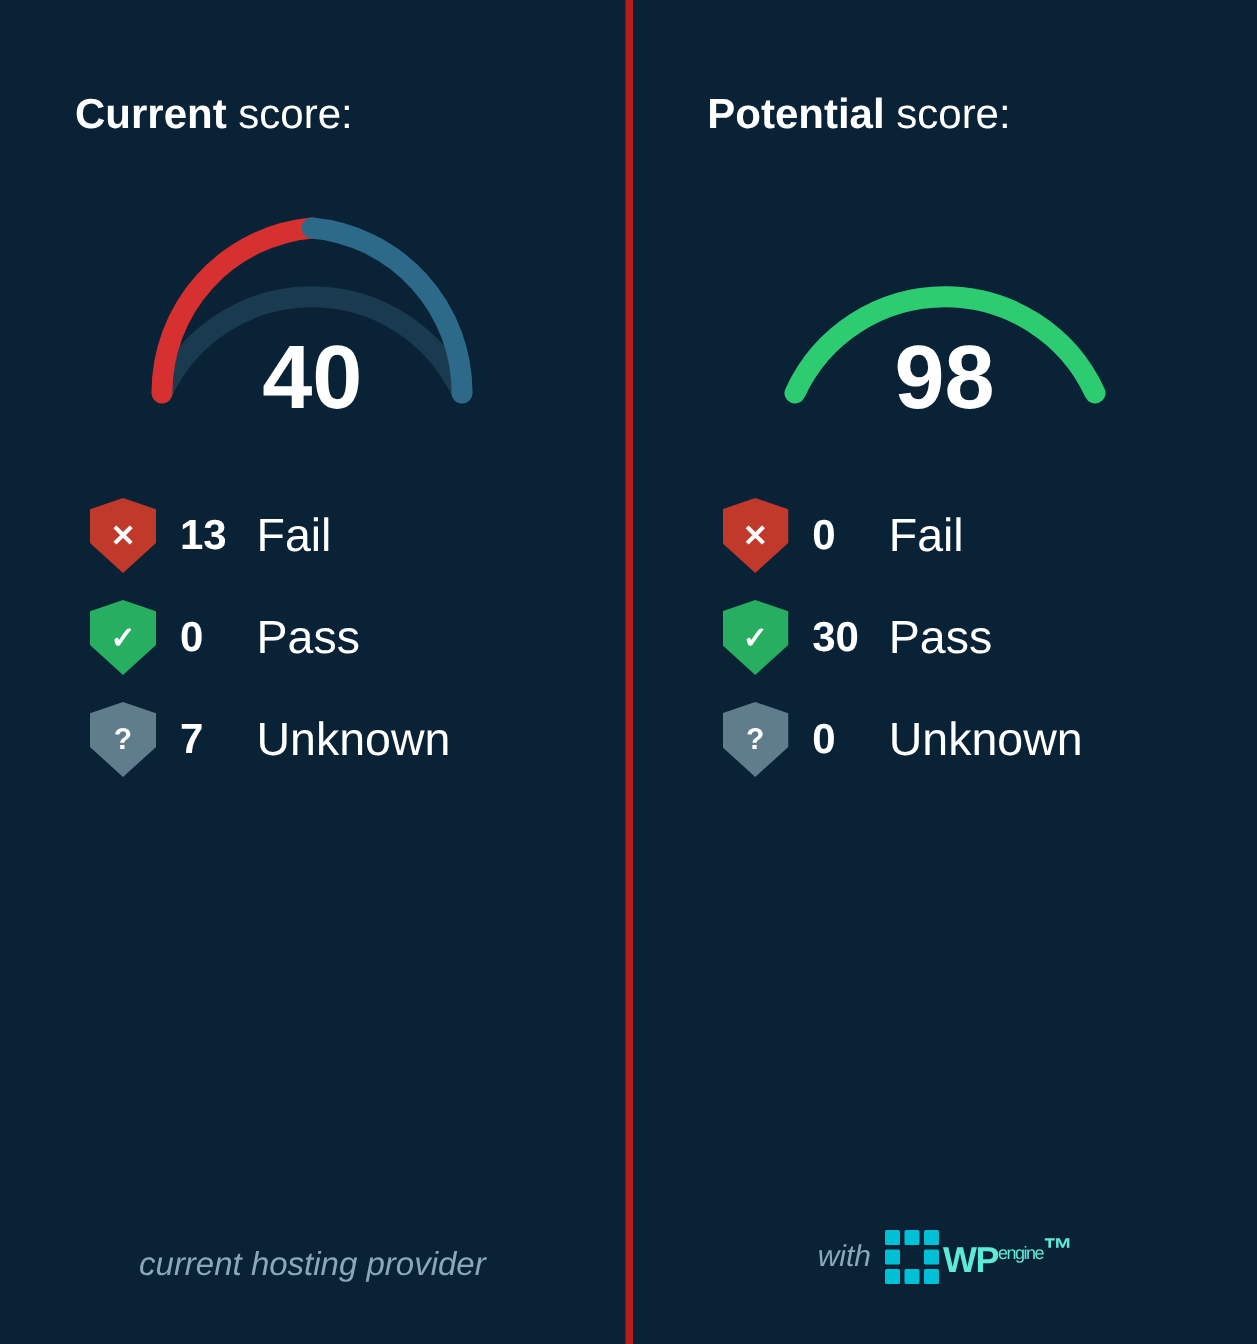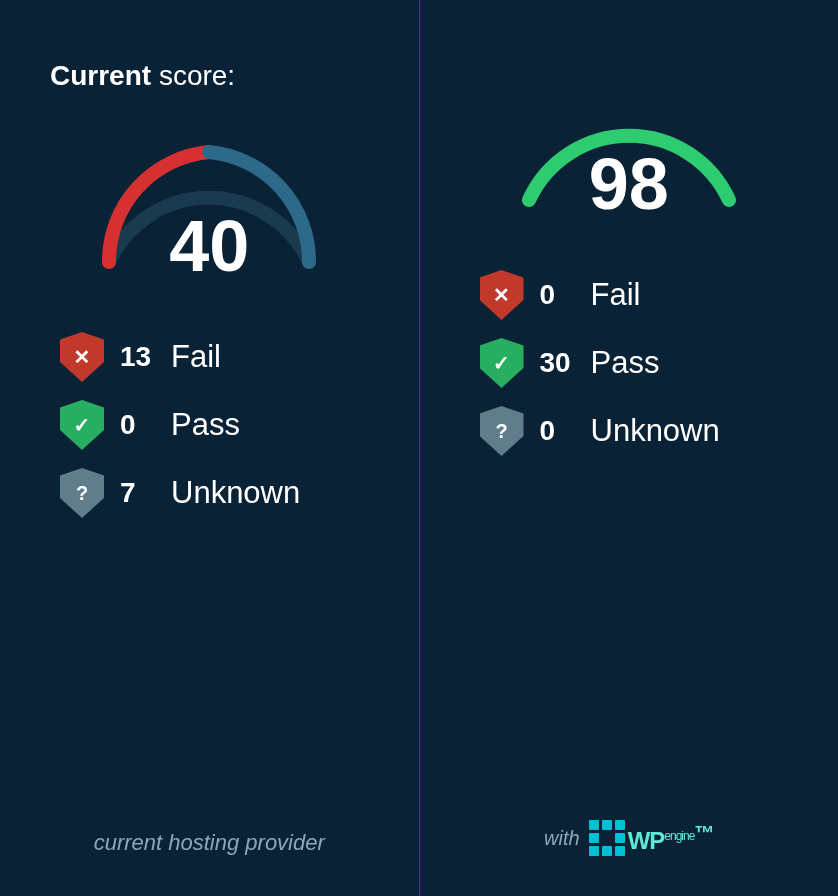--- a/index.html
+++ b/index.html
@@ -21,21 +21,21 @@
 
     .panel {
       flex: 1;
       display: flex;
       flex-direction: column;
       align-items: center;
       padding: 60px 40px 40px 40px;
     }
 
     .panel-left {
-      border-right: 1px solid #b91c1c;
+      border-right: 5px solid #b91c1c;
     }
 
     .panel-title {
       font-size: 28px;
       color: #ffffff;
       text-align: center;
       margin-bottom: 30px;
       width: 100%;
       text-align: left;
       padding-left: 10px;
@@ -51,21 +51,21 @@
       width: 240px;
       height: 160px;
       margin-bottom: 50px;
     }
 
     .gauge-number {
       position: absolute;
       bottom: 0;
       left: 50%;
       transform: translateX(-50%);
-      font-size: 72px;
+      font-size: 60px;
       font-weight: 900;
       color: #ffffff;
       line-height: 1;
     }
 
     
     .stats {
       width: 100%;
       display: flex;
       flex-direction: column;
@@ -210,20 +210,23 @@
         <div class="shield shield-unknown">?</div>
         <div class="stat-count">7</div>
         <div class="stat-label">Unknown</div>
       </div>
     </div>
 
     <div class="footer-label">current hosting provider</div>
   </div>
 
   <div class="panel">
+    <div class="panel-title">
+      <strong>Potential</strong><span> score:</span>
+    </div>
 
     <div class="gauge-container">
       <svg class="gauge-svg" width="240" height="160" viewBox="0 0 240 160">
 
         <path d="M 20 140 A 110 110 0 0 1 220 140" fill="none" stroke="#1a3a50" stroke-width="14" stroke-linecap="round"></path>
 
         <path d="M 20 140 A 110 110 0 0 1 220 140" fill="none" stroke="#2ecc71" stroke-width="14" stroke-linecap="round"></path>
       </svg>
       <div class="gauge-number">98</div>
     </div>

